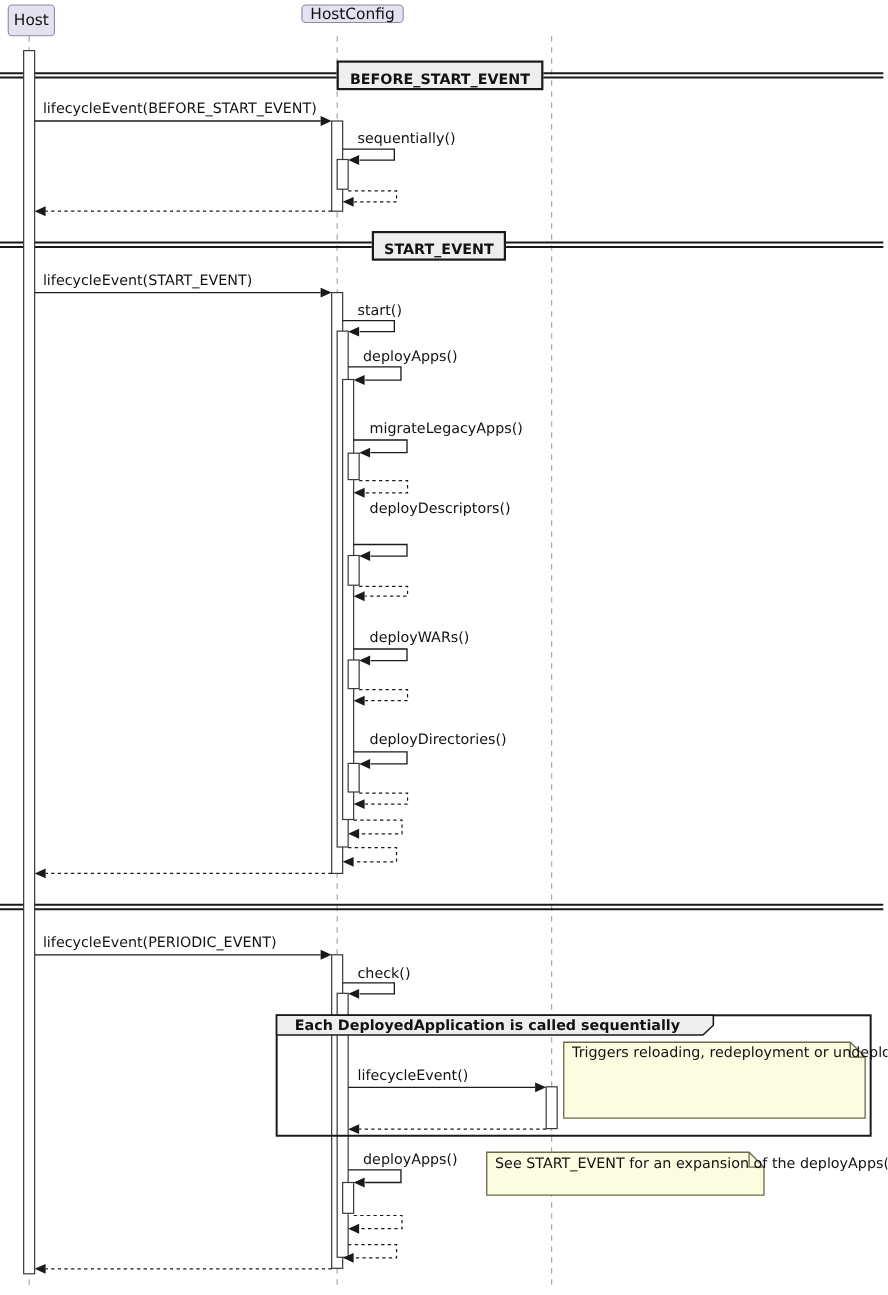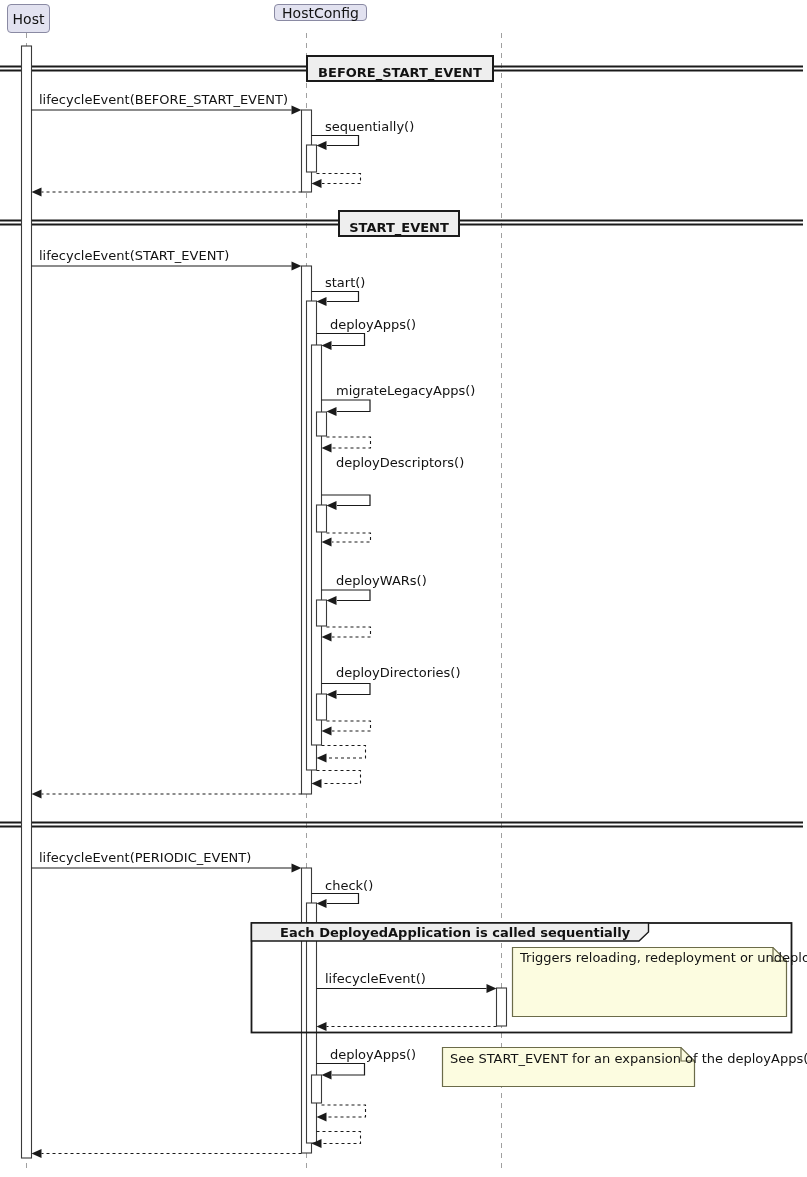--- a/index.html
+++ b/index.html
@@ -36,21 +36,21 @@
     position:absolute;box-sizing:border-box;
     background:var(--divider-fill);
     border:2px solid var(--divider-border);
     display:flex;align-items:flex-end;justify-content:center;
     font-weight:bold;font-size:13px;white-space:nowrap;
   }
   .msg-label{
     position:absolute;font-size:13px;white-space:nowrap;
   }
   .group-label{
-    position:absolute;font-size:13px;font-weight:bold;white-space:nowrap;margin-left:12px;
+    position:absolute;font-size:13px;font-weight:bold;white-space:nowrap;
   }
   .note-text{
     position:absolute;font-size:13px;line-height:16.5px;white-space:nowrap;
   }
   .lifeline{stroke:var(--lifeline);stroke-width:1;stroke-dasharray:5 5;}
   .divider-line{stroke:var(--divider-border);stroke-width:1.8;}
   .activation{fill:var(--activation-fill);stroke:var(--activation-border);stroke-width:1.1;}
   .arrow{stroke:var(--line);stroke-width:1.2;fill:none;}
   .arrow-dashed{stroke:var(--line);stroke-width:1.1;fill:none;stroke-dasharray:3 3;}
   .arrow-head{fill:var(--line);stroke:none;}

